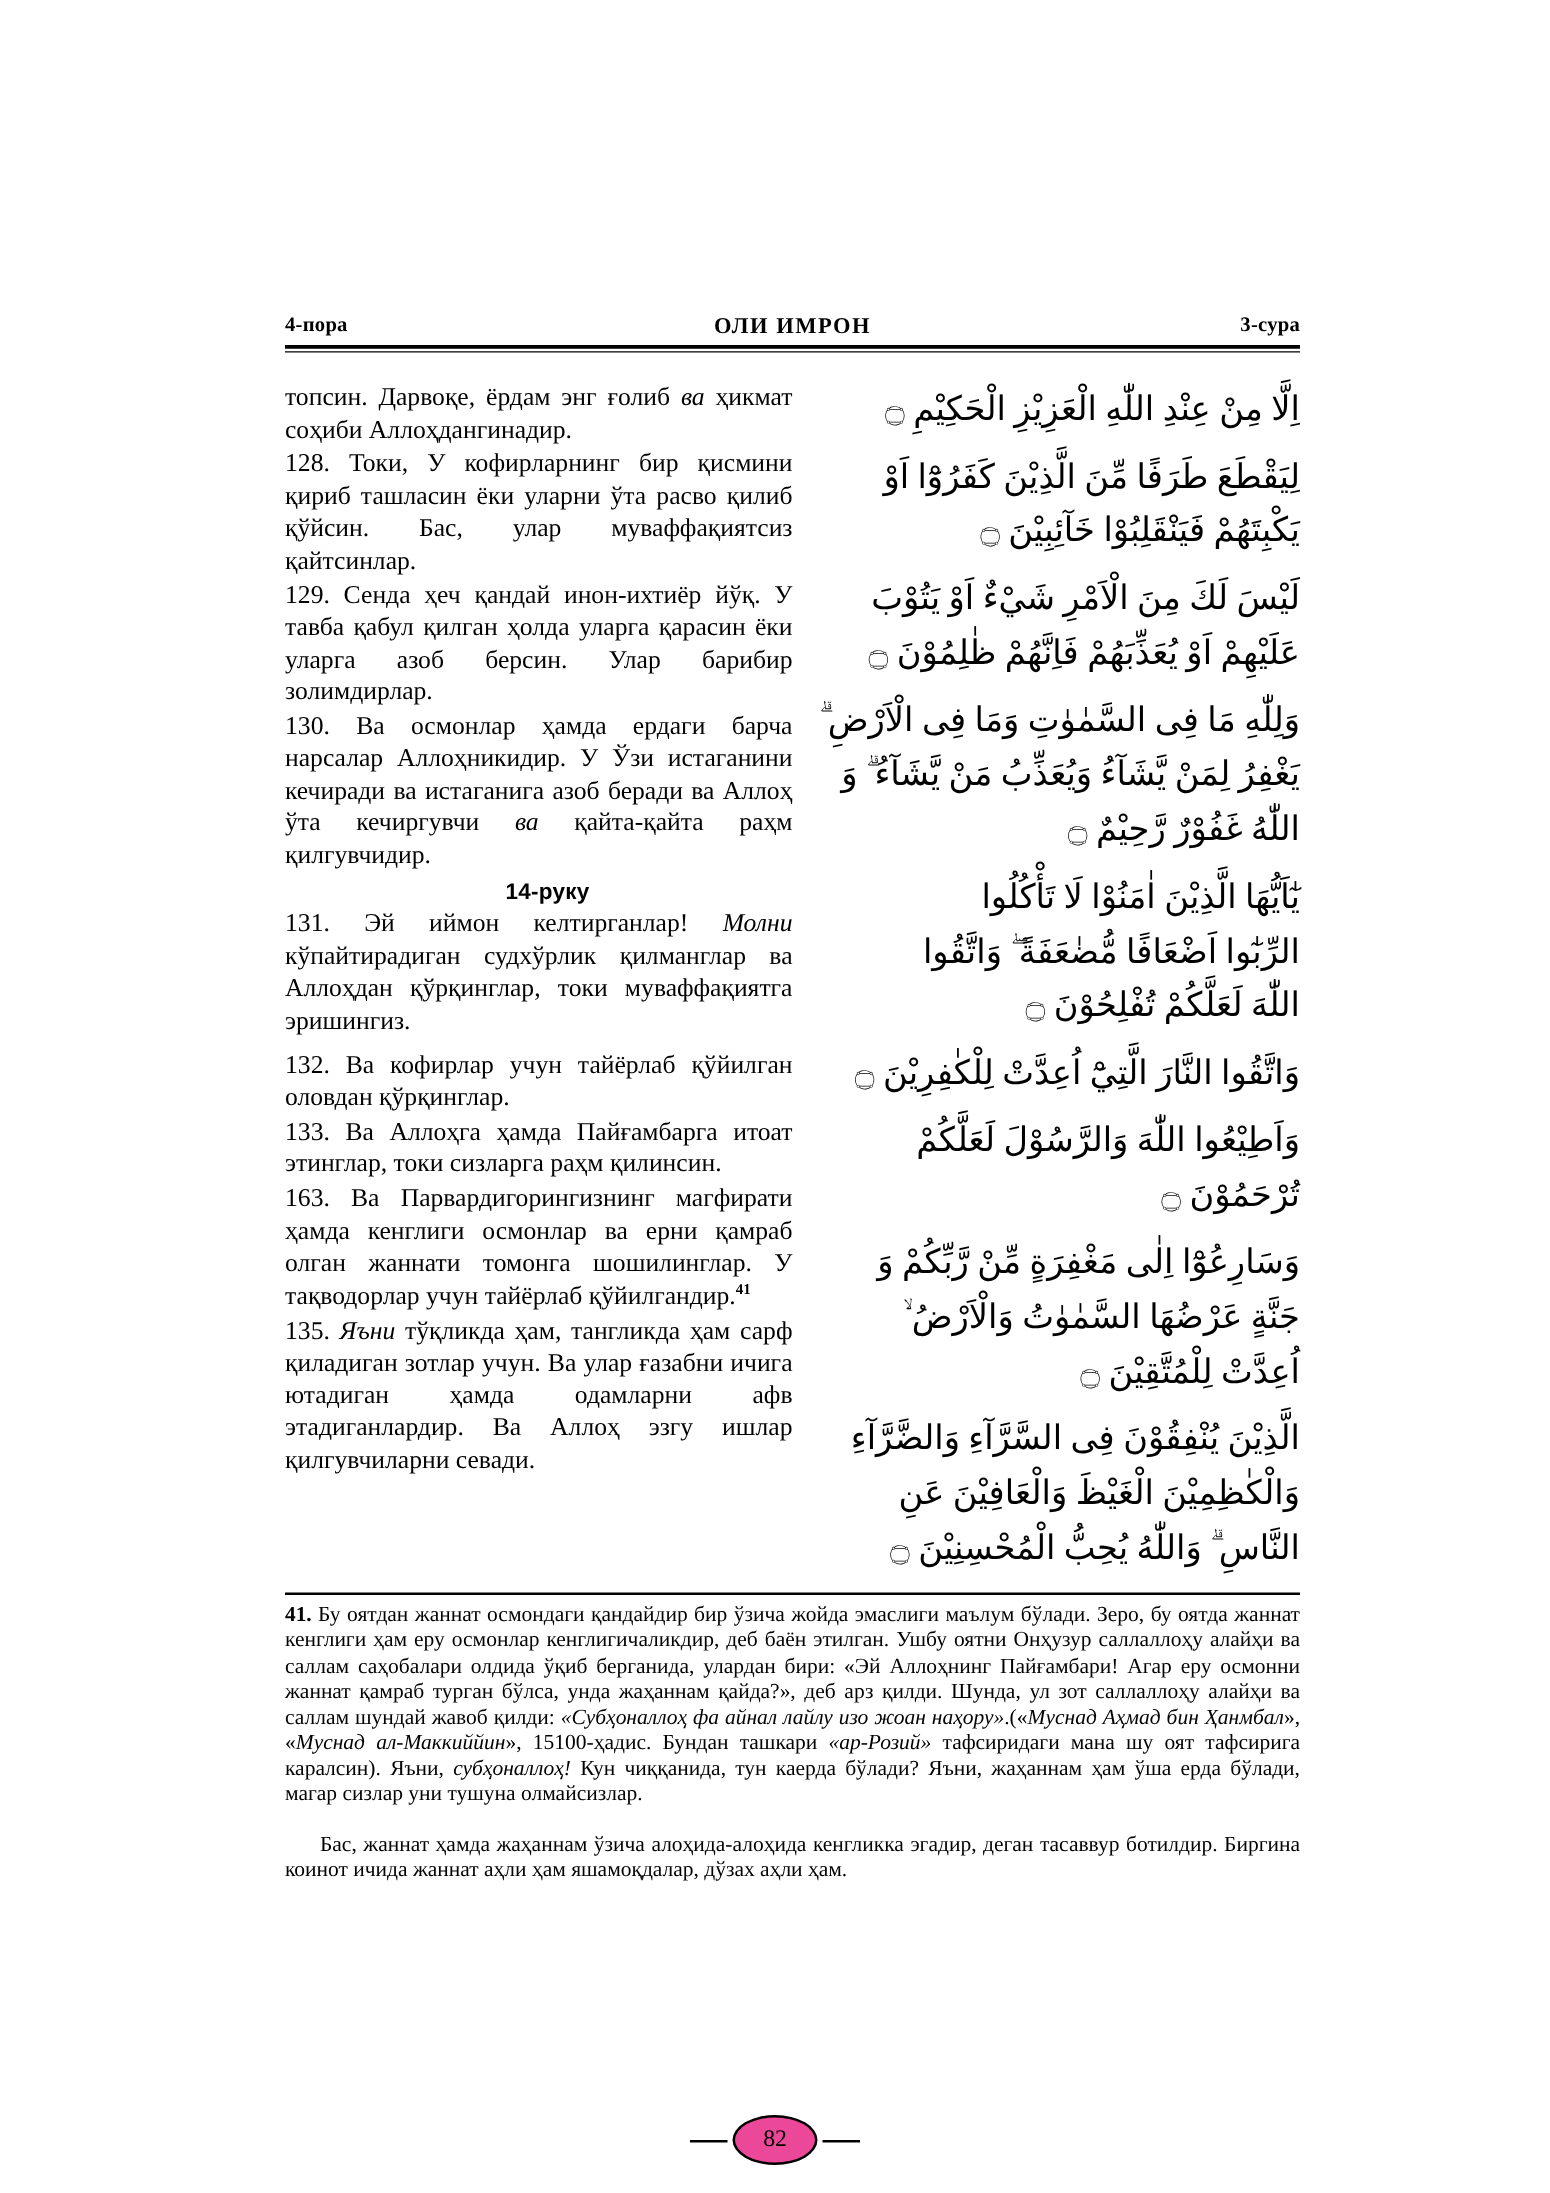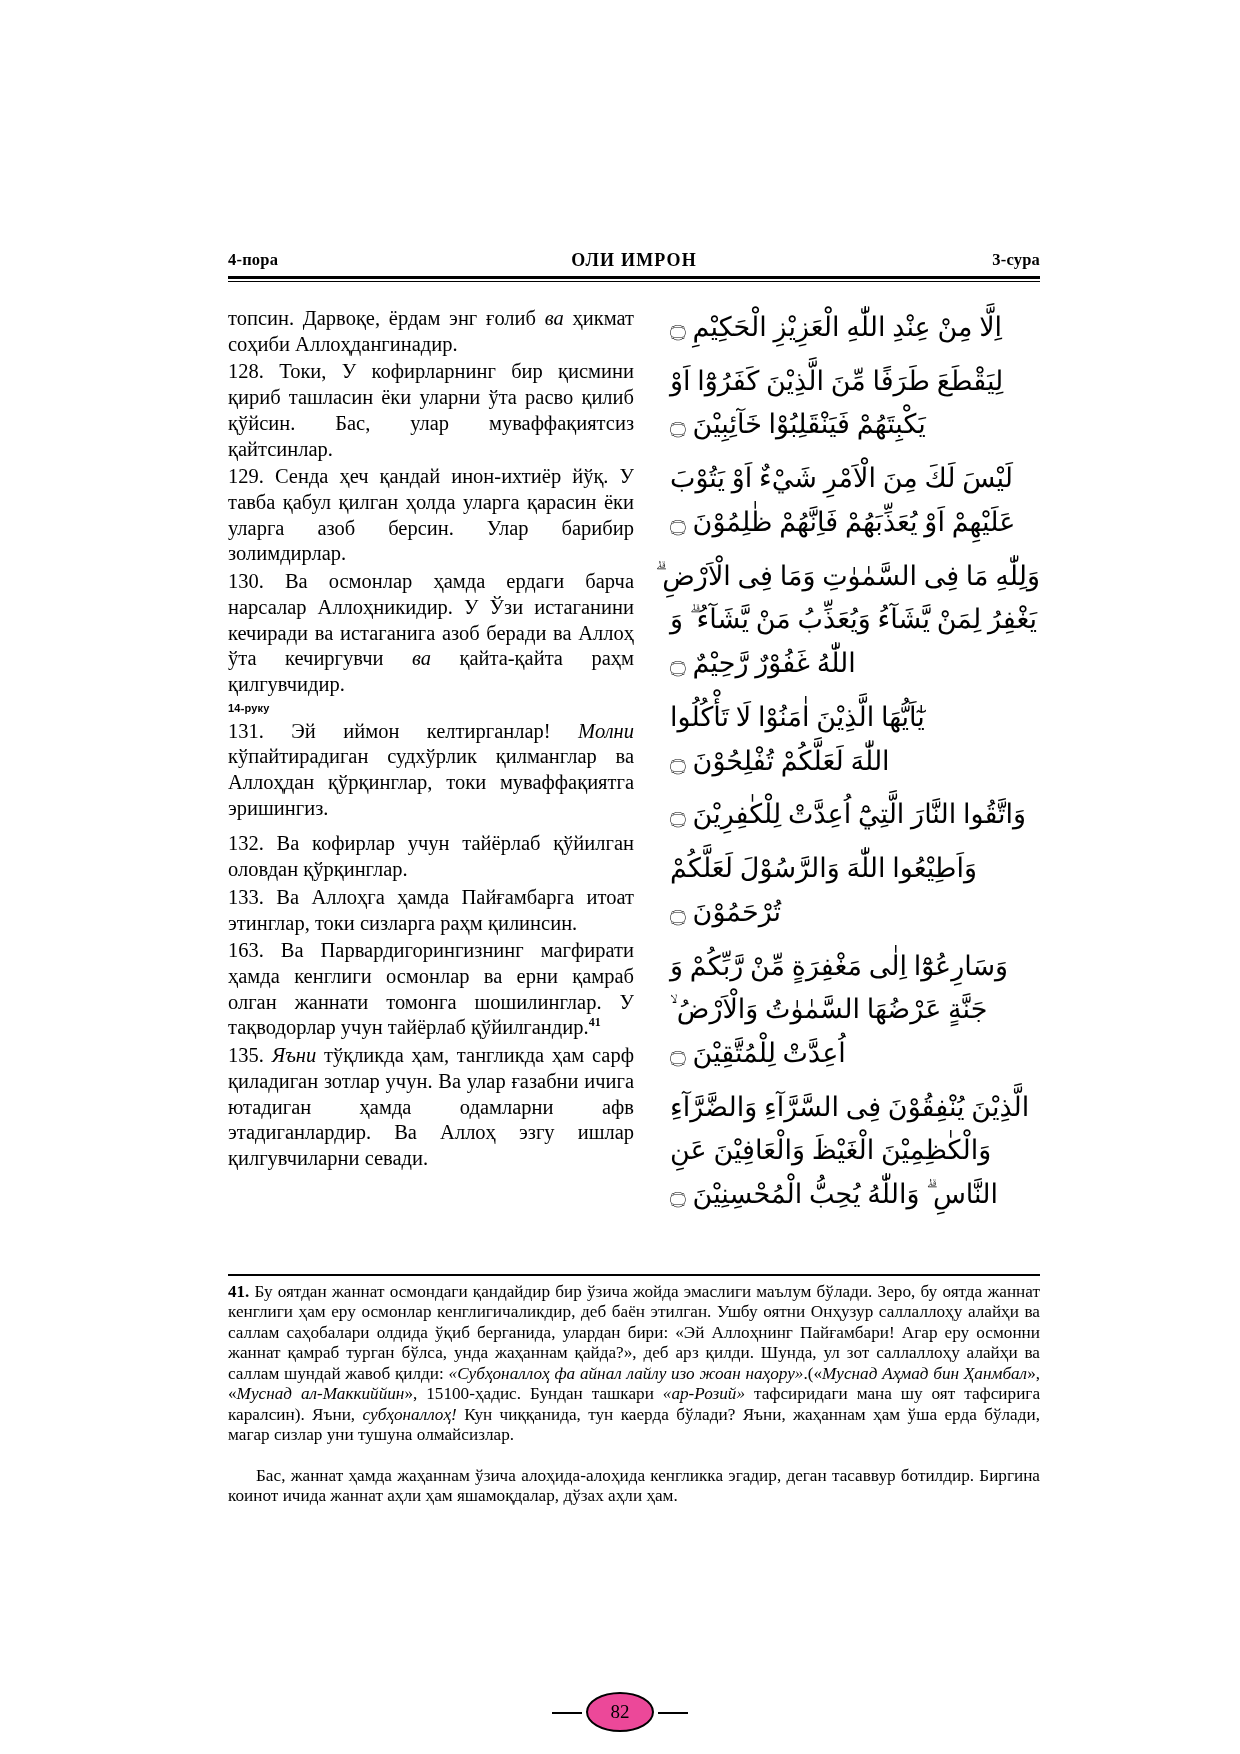--- a/index.html
+++ b/index.html
@@ -45,33 +45,33 @@
     font-size:20.5px;
     line-height:1.255;
     text-align:justify;
     text-justify:inter-word;
     hyphens:manual;
   }
   .col-ar{
     position:absolute; right:0; top:0;
     width:370px;
     direction:rtl;
-    text-align:left;
+    text-align:right;
     font-size:27px;
     line-height:1.62;
   }
   .v{ margin:0 14px 2px 0; text-indent:0; }
   .num{ }
   .it{ font-style:italic; }
   .sup{ font-size:12px; vertical-align:super; font-weight:bold;}
   .ruku{
-    text-align:left;
+    text-align:center;
     font-family:"Liberation Sans", sans-serif;
     font-weight:bold;
-    font-size:11px;
+    font-size:18px;
     margin:4px 0 3px 0;
     letter-spacing:.2px;
   }
   .ar-block{ margin:0 0 10px 0; }
   .ar-line{ white-space:nowrap; }
   
   .fn-rule{
     position:absolute; left:228px; top:1274px; width:812px;
     border-top:2.4px solid #000;
   }
@@ -154,20 +154,21 @@
         <div class="ar-line">لَيْسَ لَكَ مِنَ الْاَمْرِ شَيْءٌ اَوْ يَتُوْبَ</div>
         <div class="ar-line">عَلَيْهِمْ اَوْ يُعَذِّبَهُمْ فَاِنَّهُمْ ظٰلِمُوْنَ ۝</div>
       </div>
       <div class="ar-block">
         <div class="ar-line">وَلِلّٰهِ مَا فِى السَّمٰوٰتِ وَمَا فِى الْاَرْضِ ۗ</div>
         <div class="ar-line">يَغْفِرُ لِمَنْ يَّشَآءُ وَيُعَذِّبُ مَنْ يَّشَآءُ ۗ وَ</div>
         <div class="ar-line">اللّٰهُ غَفُوْرٌ رَّحِيْمٌ ۝</div>
       </div>
       <div class="ar-block">
         <div class="ar-line">يٰٓاَيُّهَا الَّذِيْنَ اٰمَنُوْا لَا تَأْكُلُوا</div>
+        <div class="ar-line">الرِّبٰٓوا اَضْعَافًا مُّضٰعَفَةً ۖ وَاتَّقُوا</div>
         <div class="ar-line">اللّٰهَ لَعَلَّكُمْ تُفْلِحُوْنَ ۝</div>
       </div>
       <div class="ar-block">
         <div class="ar-line">وَاتَّقُوا النَّارَ الَّتِيْٓ اُعِدَّتْ لِلْكٰفِرِيْنَ ۝</div>
       </div>
       <div class="ar-block">
         <div class="ar-line">وَاَطِيْعُوا اللّٰهَ وَالرَّسُوْلَ لَعَلَّكُمْ</div>
         <div class="ar-line">تُرْحَمُوْنَ ۝</div>
       </div>
       <div class="ar-block">

